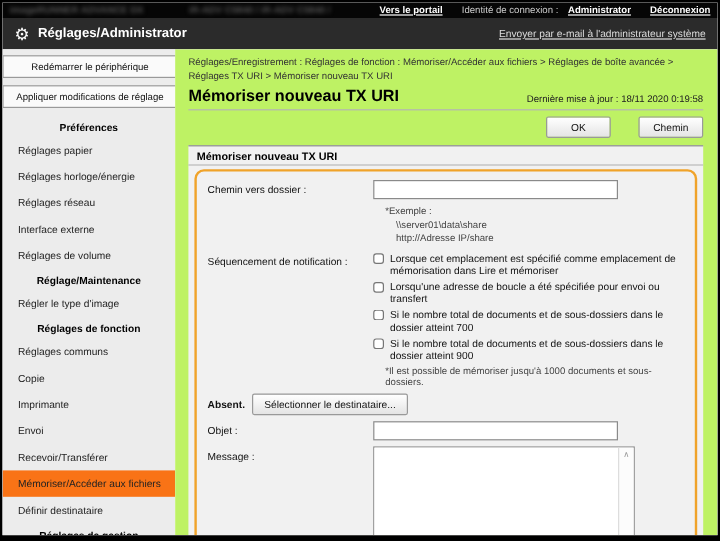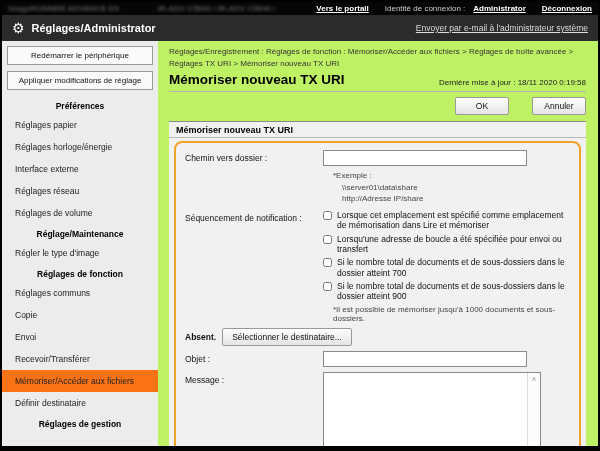--- a/index.html
+++ b/index.html
@@ -22,21 +22,21 @@
             padding:0 10px; flex-shrink:0; }
   .gear { color:#fff; font-size:14px; line-height:1; margin-right:7px; }
   .app-title { color:#fff; font-weight:bold; font-size:11px; }
   .appbar-right { margin-left:auto; font-size:8.5px; color:#ddd;
                   text-decoration:underline; cursor:pointer; }
 
   
   .body { flex:1; display:flex; overflow:hidden; }
 
   
-  .sidebar { width:156px; background:#ececec; padding-top:5px; flex-shrink:0; overflow:hidden; }
+  .sidebar { width:144px; background:#ececec; padding-top:5px; flex-shrink:0; overflow:hidden; }
   .sb-btn { display:block; width:146px; margin:0 auto 6px; padding:4px 2px;
             background:#fafafa; border:1px solid #999; text-align:center;
             font-size:8px; color:#111; cursor:pointer; }
   .sb-sec { font-weight:bold; font-size:8.5px; color:#000; padding:5px 6px 3px;text-align:center; }
   .sb-item { padding:6px 6px 6px 13px; font-size:8.5px; color:#222; cursor:pointer; }
   .sb-item.selected { background:#f97316; }
 
   
   .main { flex:1; background:#bef264; padding:5px 12px 0 11px; overflow:hidden;
           display:flex; flex-direction:column; }
@@ -102,51 +102,52 @@
 
   <div class="body">
 
     <div class="sidebar">
       <button class="sb-btn">Redémarrer le périphérique</button>
       <button class="sb-btn">Appliquer modifications de réglage</button>
 
       <div class="sb-sec">Préférences</div>
       <div class="sb-item">Réglages papier</div>
       <div class="sb-item">Réglages horloge/énergie</div>
+      <div class="sb-item">Réglages réseau</div>
       <div class="sb-item">Interface externe</div>
-      <div class="sb-item">Réglages réseau</div>
       <div class="sb-item">Réglages de volume</div>
 
       <div class="sb-sec">Réglage/Maintenance</div>
       <div class="sb-item">Régler le type d'image</div>
 
       <div class="sb-sec">Réglages de fonction</div>
       <div class="sb-item">Réglages communs</div>
       <div class="sb-item">Copie</div>
+      <div class="sb-item">Imprimante</div>
       <div class="sb-item">Envoi</div>
       <div class="sb-item">Recevoir/Transférer</div>
       <div class="sb-item selected">Mémoriser/Accéder aux fichiers</div>
       <div class="sb-item">Définir destinataire</div>
 
       <div class="sb-sec">Réglages de gestion</div>
 
     </div>
 
     <div class="main">
       <div class="breadcrumb">Réglages/Enregistrement : Réglages de fonction : Mémoriser/Accéder aux fichiers &gt; Réglages de boîte avancée &gt; Réglages TX URI &gt; Mémoriser nouveau TX URI</div>
 
       <div class="title-row">
         <span class="page-title">Mémoriser nouveau TX URI</span>
         <span class="last-update">Dernière mise à jour : 18/11 2020 0:19:58</span>
       </div>
       <hr class="title-hr">
 
       <div class="actions-row">
         <button class="btn">OK</button>
-        <button class="btn">Annuler</button>
+        <button class="btn">Chemin</button>
       </div>
 
       <div class="panel">
         <div class="panel-header">Mémoriser nouveau TX URI</div>
 
         <div class="obox">
 
           <div class="frow">
             <span class="flabel">Chemin vers dossier :</span>
             <span class="fctrl">

